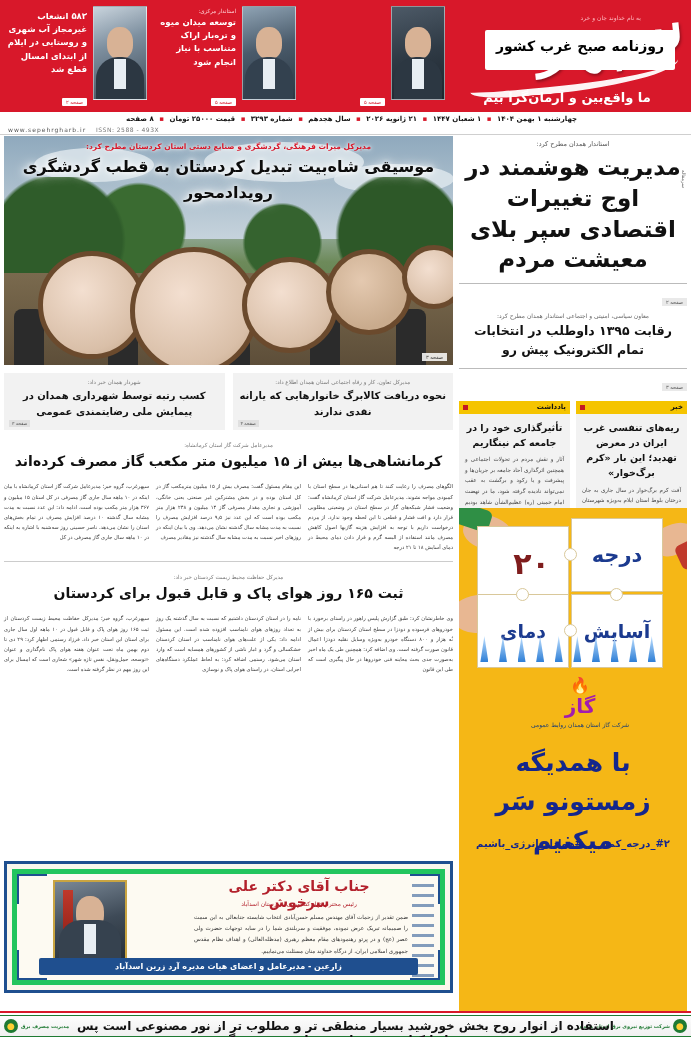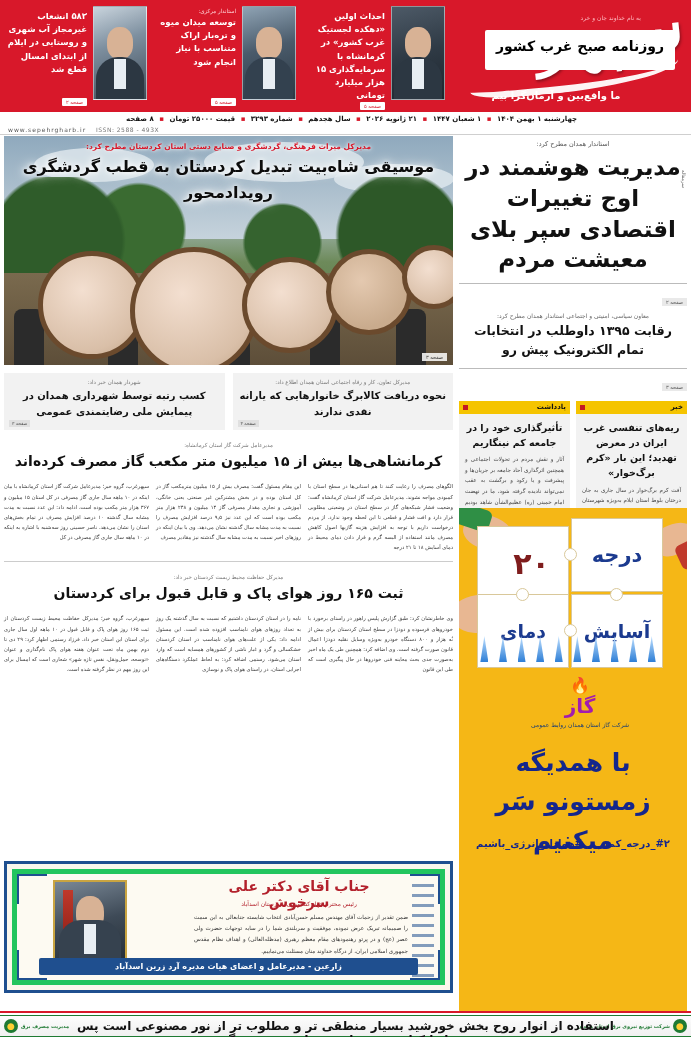--- a/index.html
+++ b/index.html
@@ -46,22 +46,22 @@
   }
   .logo-strip-text {
     position: absolute; right: 22px; top: 38px; width: 178px;
     text-align: center; color: #000000; font-size: 14px; font-weight: bold;
     letter-spacing: 0px;
   }
   .logo-tiny-top {
     position: absolute; right: 50px; top: 14px; color: #ffb9bf; font-size: 6px;
   }
   .logo-slogan {
-    position: absolute; right: 35px; top: 90px; width: 200px;
-    text-align: center; color: #fff; font-size: 10px; font-weight: bold;
+    position: absolute; right: 24px; top: 90px; width: 200px;
+    text-align: center; color: #fff; font-size: 13px; font-weight: bold;
   }
 
   
   .teasers {
     position: absolute; right: 246px; left: 4px; top: 6px; height: 100px;
     display: flex; flex-direction: row; gap: 6px; justify-content: flex-start;
   }
   .teaser {
     flex: 1 1 0; height: 100px; position: relative;
     display: flex; flex-direction: row; gap: 4px;
@@ -359,21 +359,20 @@
       <div class="teasers">
 
         <div class="teaser">
           <div class="teaser-photo p3">
             <div class="face"></div>
             <div class="body-shape"></div>
             <div class="collar"></div>
           </div>
           <div class="teaser-text">
             <div class="teaser-kicker"></div>
-            <div class="teaser-title">احداث اولین «دهکده لجستیک غرب کشور» در کرمانشاه با سرمایه‌گذاری ۱۵ هزار میلیارد تومانی</div>
             <div class="teaser-page">صفحه ۵</div>
           </div>
         </div>
 
         <div class="teaser">
           <div class="teaser-photo p2">
             <div class="face"></div>
             <div class="body-shape suit-b"></div>
             <div class="collar"></div>
           </div>

